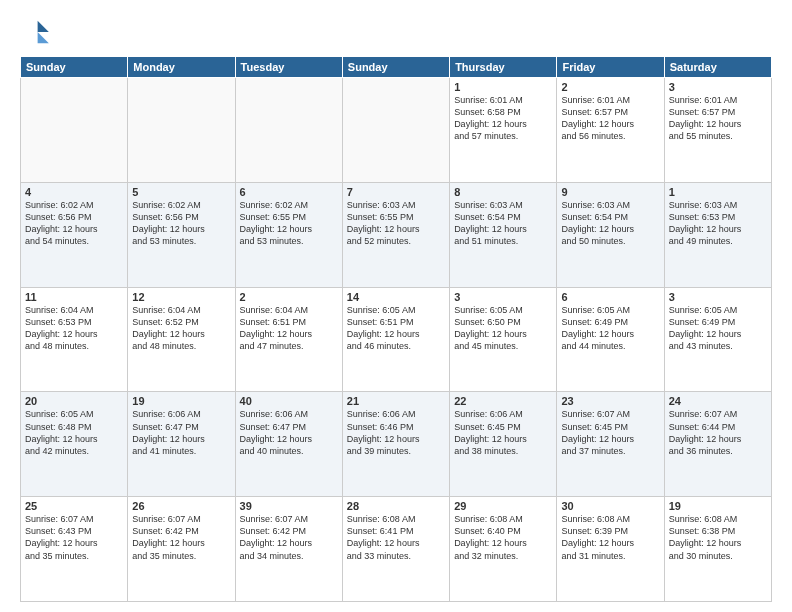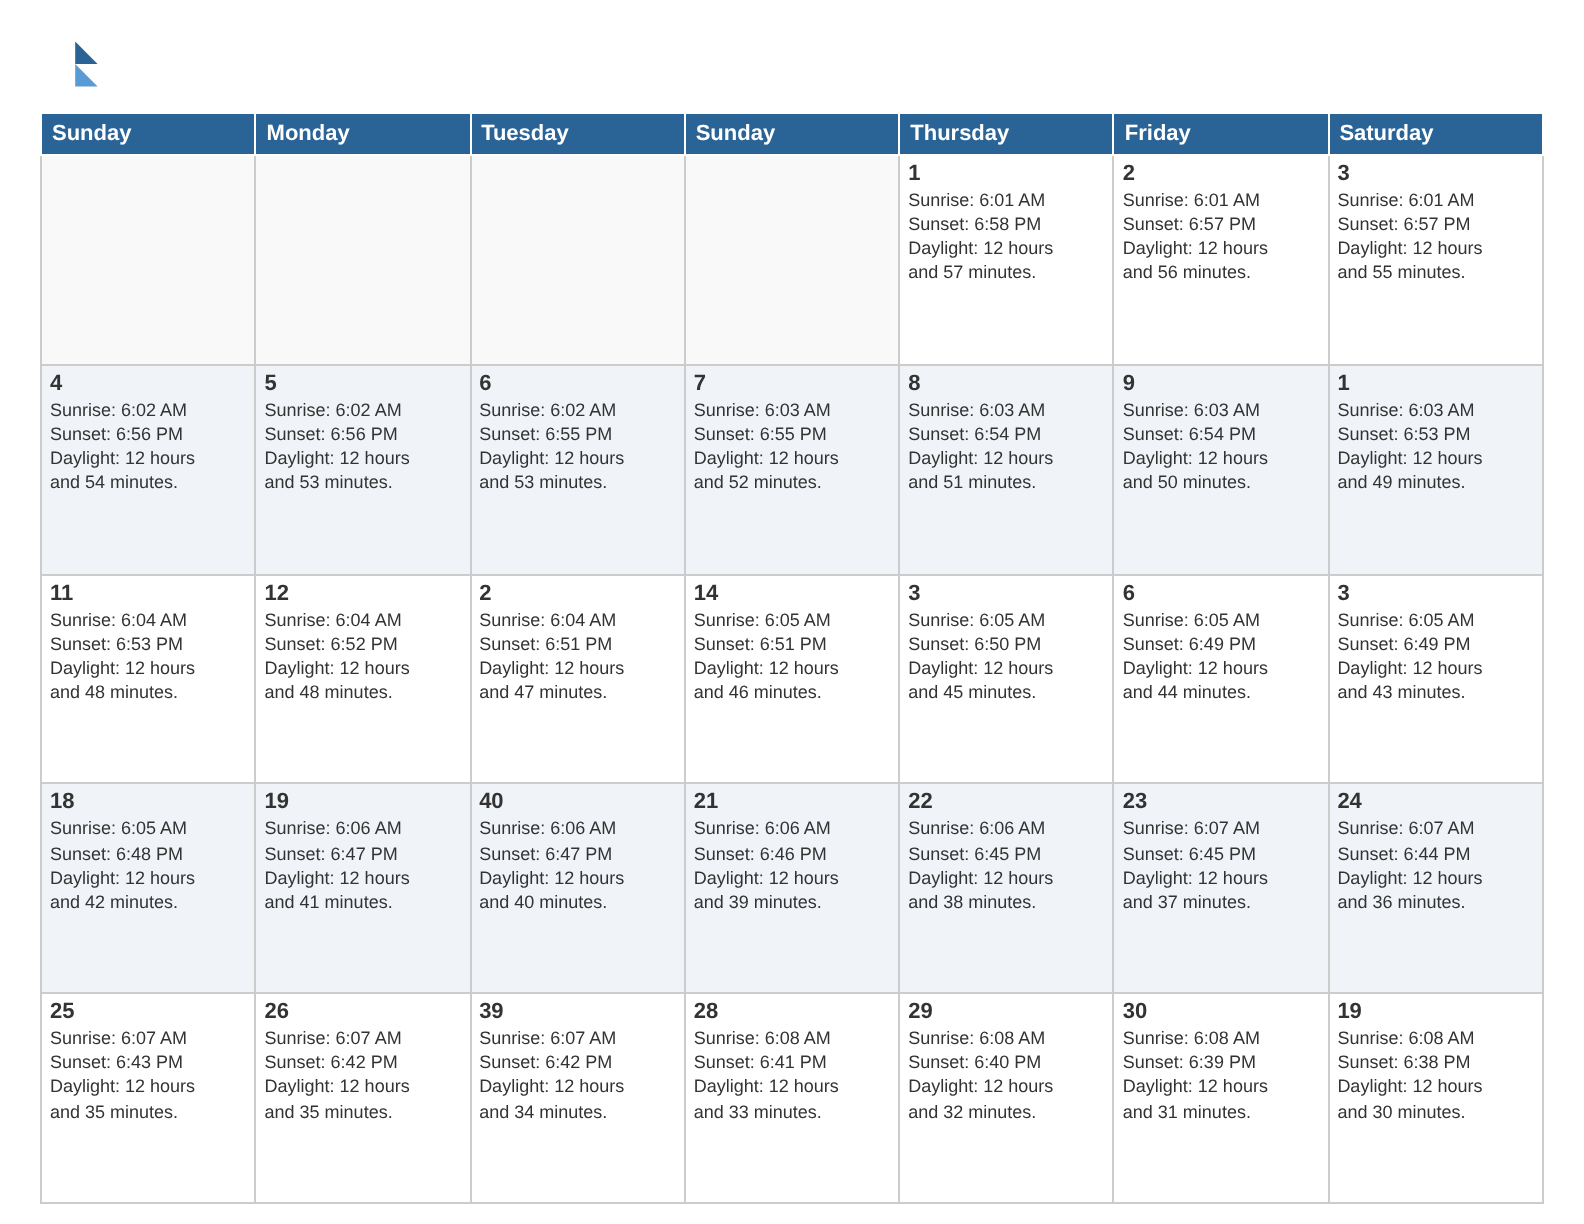--- a/index.html
+++ b/index.html
@@ -209,21 +209,21 @@
             <span class="day-num">6</span>
             <div class="day-info">Sunrise: 6:05 AM<br>Sunset: 6:49 PM<br>Daylight: 12 hours<br>and 44 minutes.</div>
           </td>
           <td>
             <span class="day-num">3</span>
             <div class="day-info">Sunrise: 6:05 AM<br>Sunset: 6:49 PM<br>Daylight: 12 hours<br>and 43 minutes.</div>
           </td>
         </tr>
         <tr>
           <td>
-            <span class="day-num">18</span>
+            <span class="day-num">20</span>
             <div class="day-info">Sunrise: 6:05 AM<br>Sunset: 6:48 PM<br>Daylight: 12 hours<br>and 42 minutes.</div>
           </td>
           <td>
             <span class="day-num">19</span>
             <div class="day-info">Sunrise: 6:06 AM<br>Sunset: 6:47 PM<br>Daylight: 12 hours<br>and 41 minutes.</div>
           </td>
           <td>
             <span class="day-num">40</span>
             <div class="day-info">Sunrise: 6:06 AM<br>Sunset: 6:47 PM<br>Daylight: 12 hours<br>and 40 minutes.</div>
           </td>

